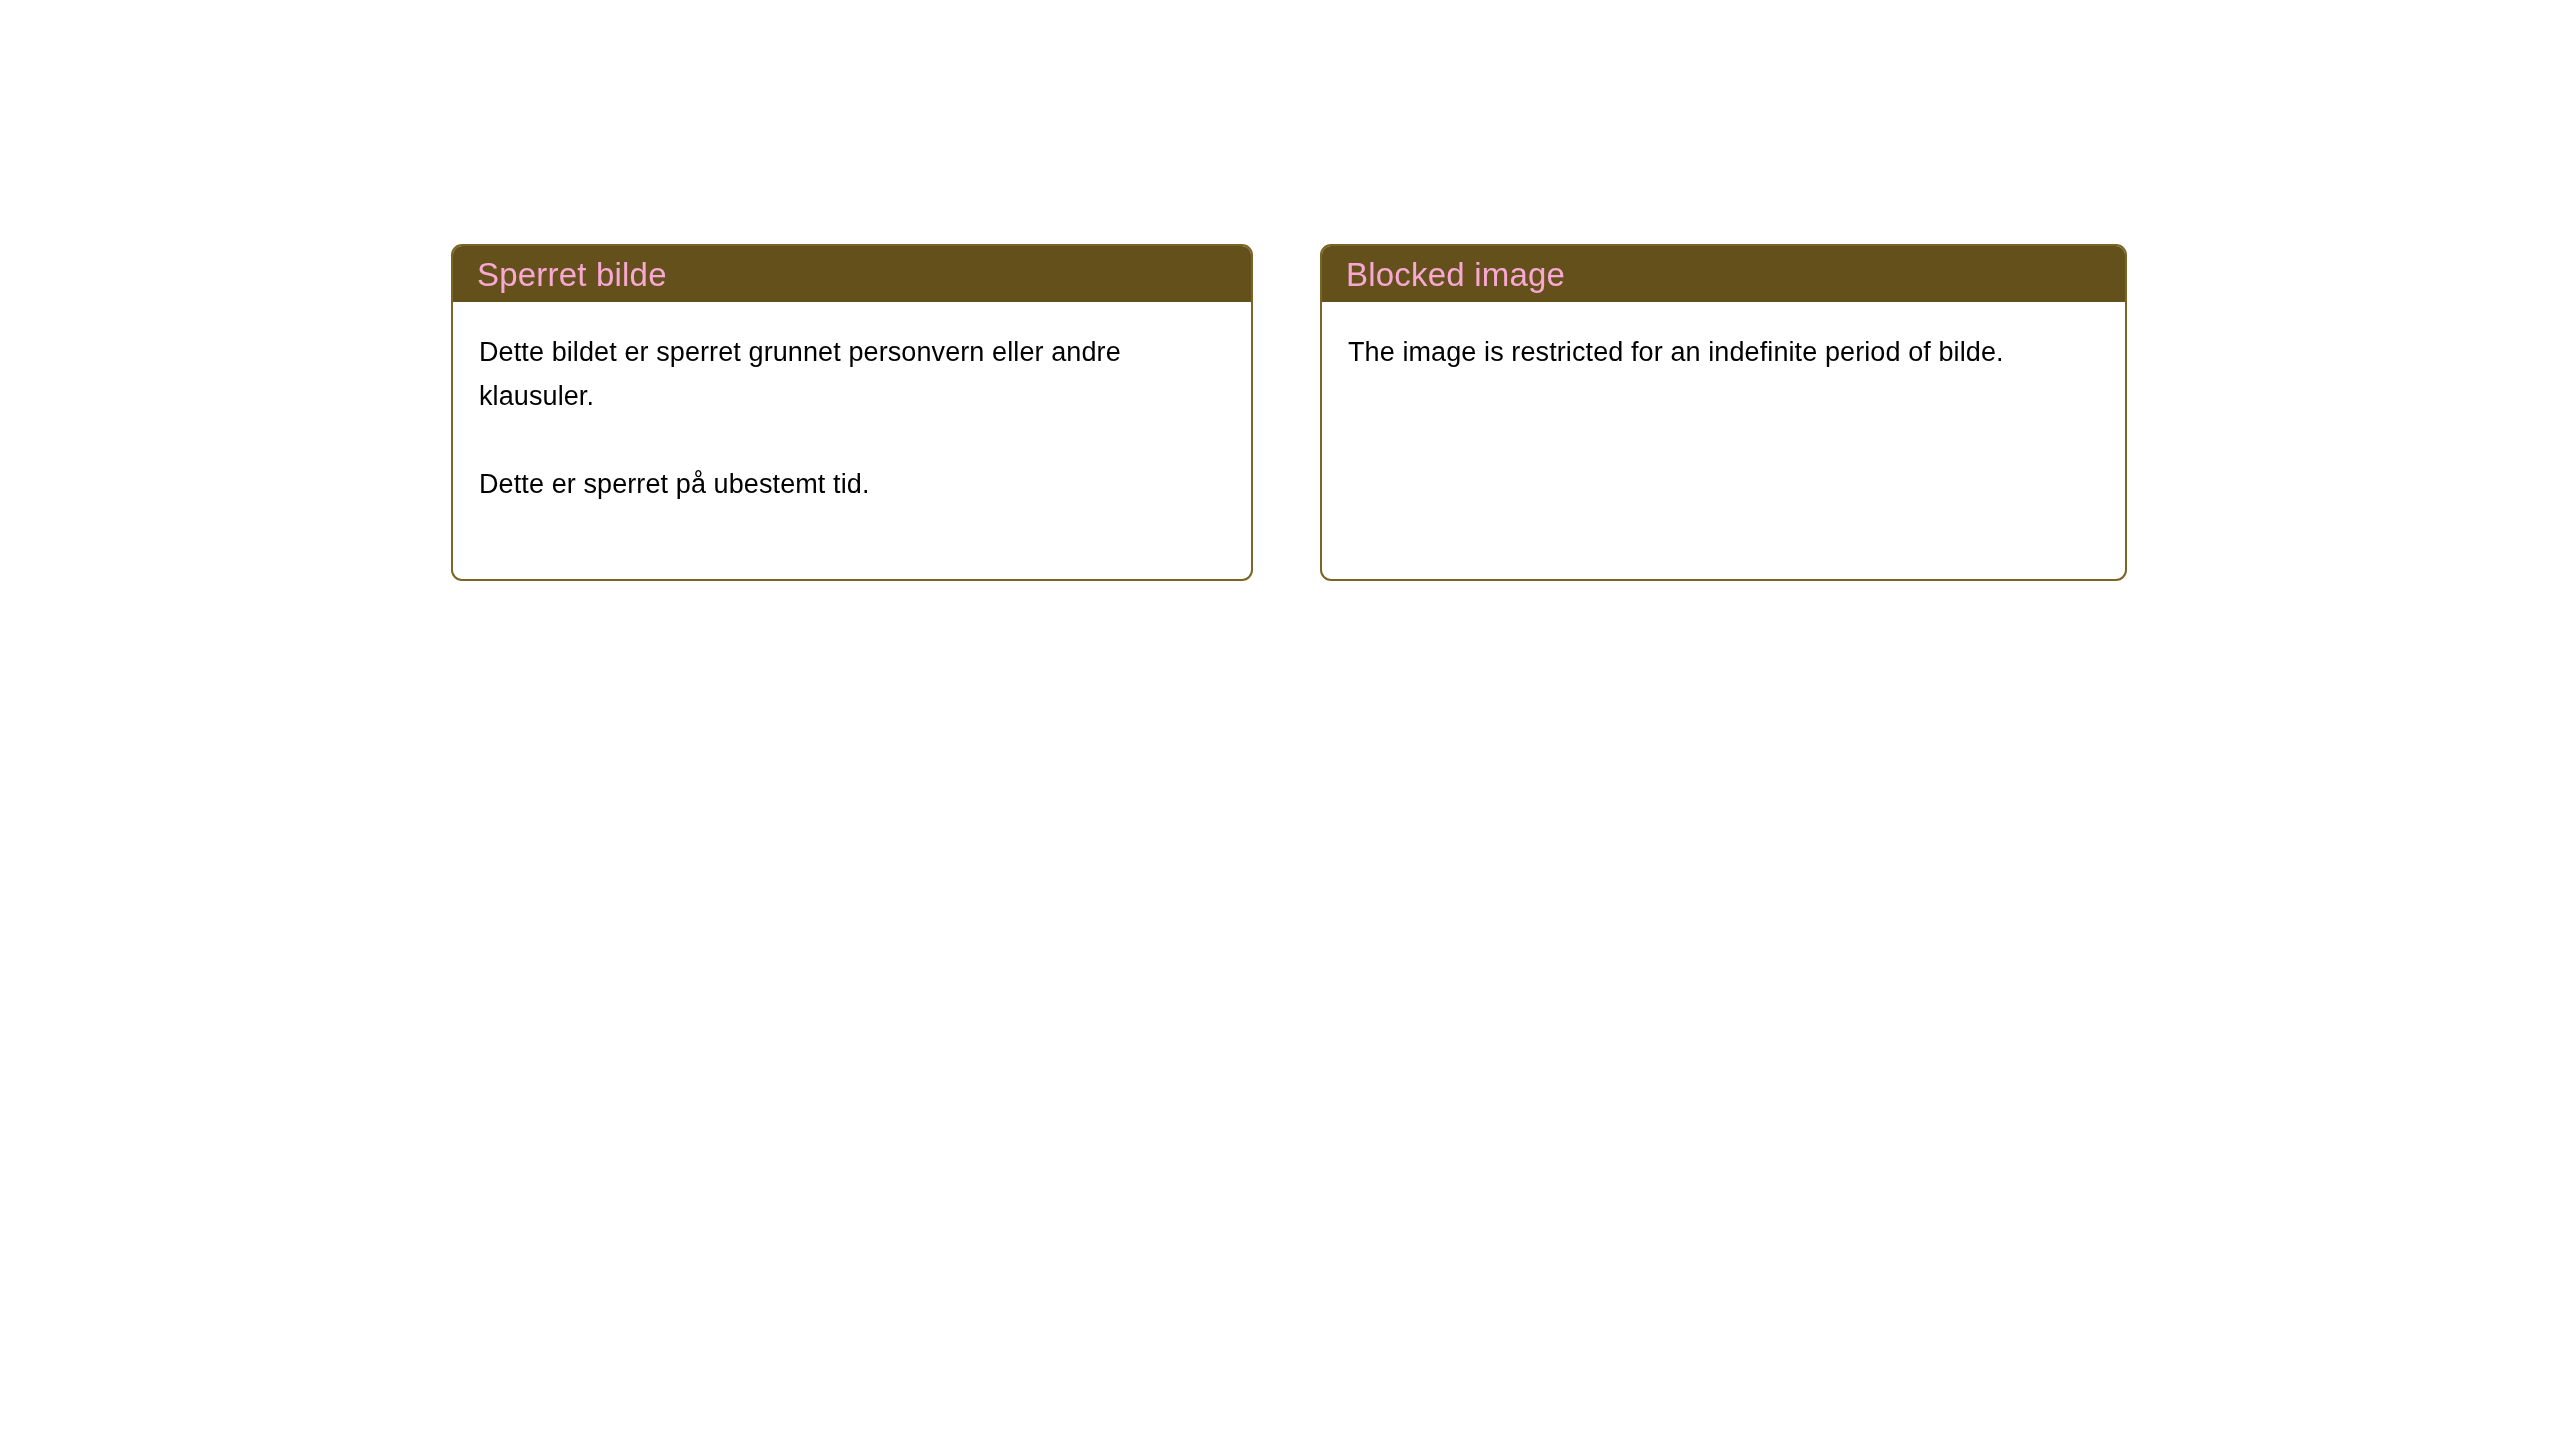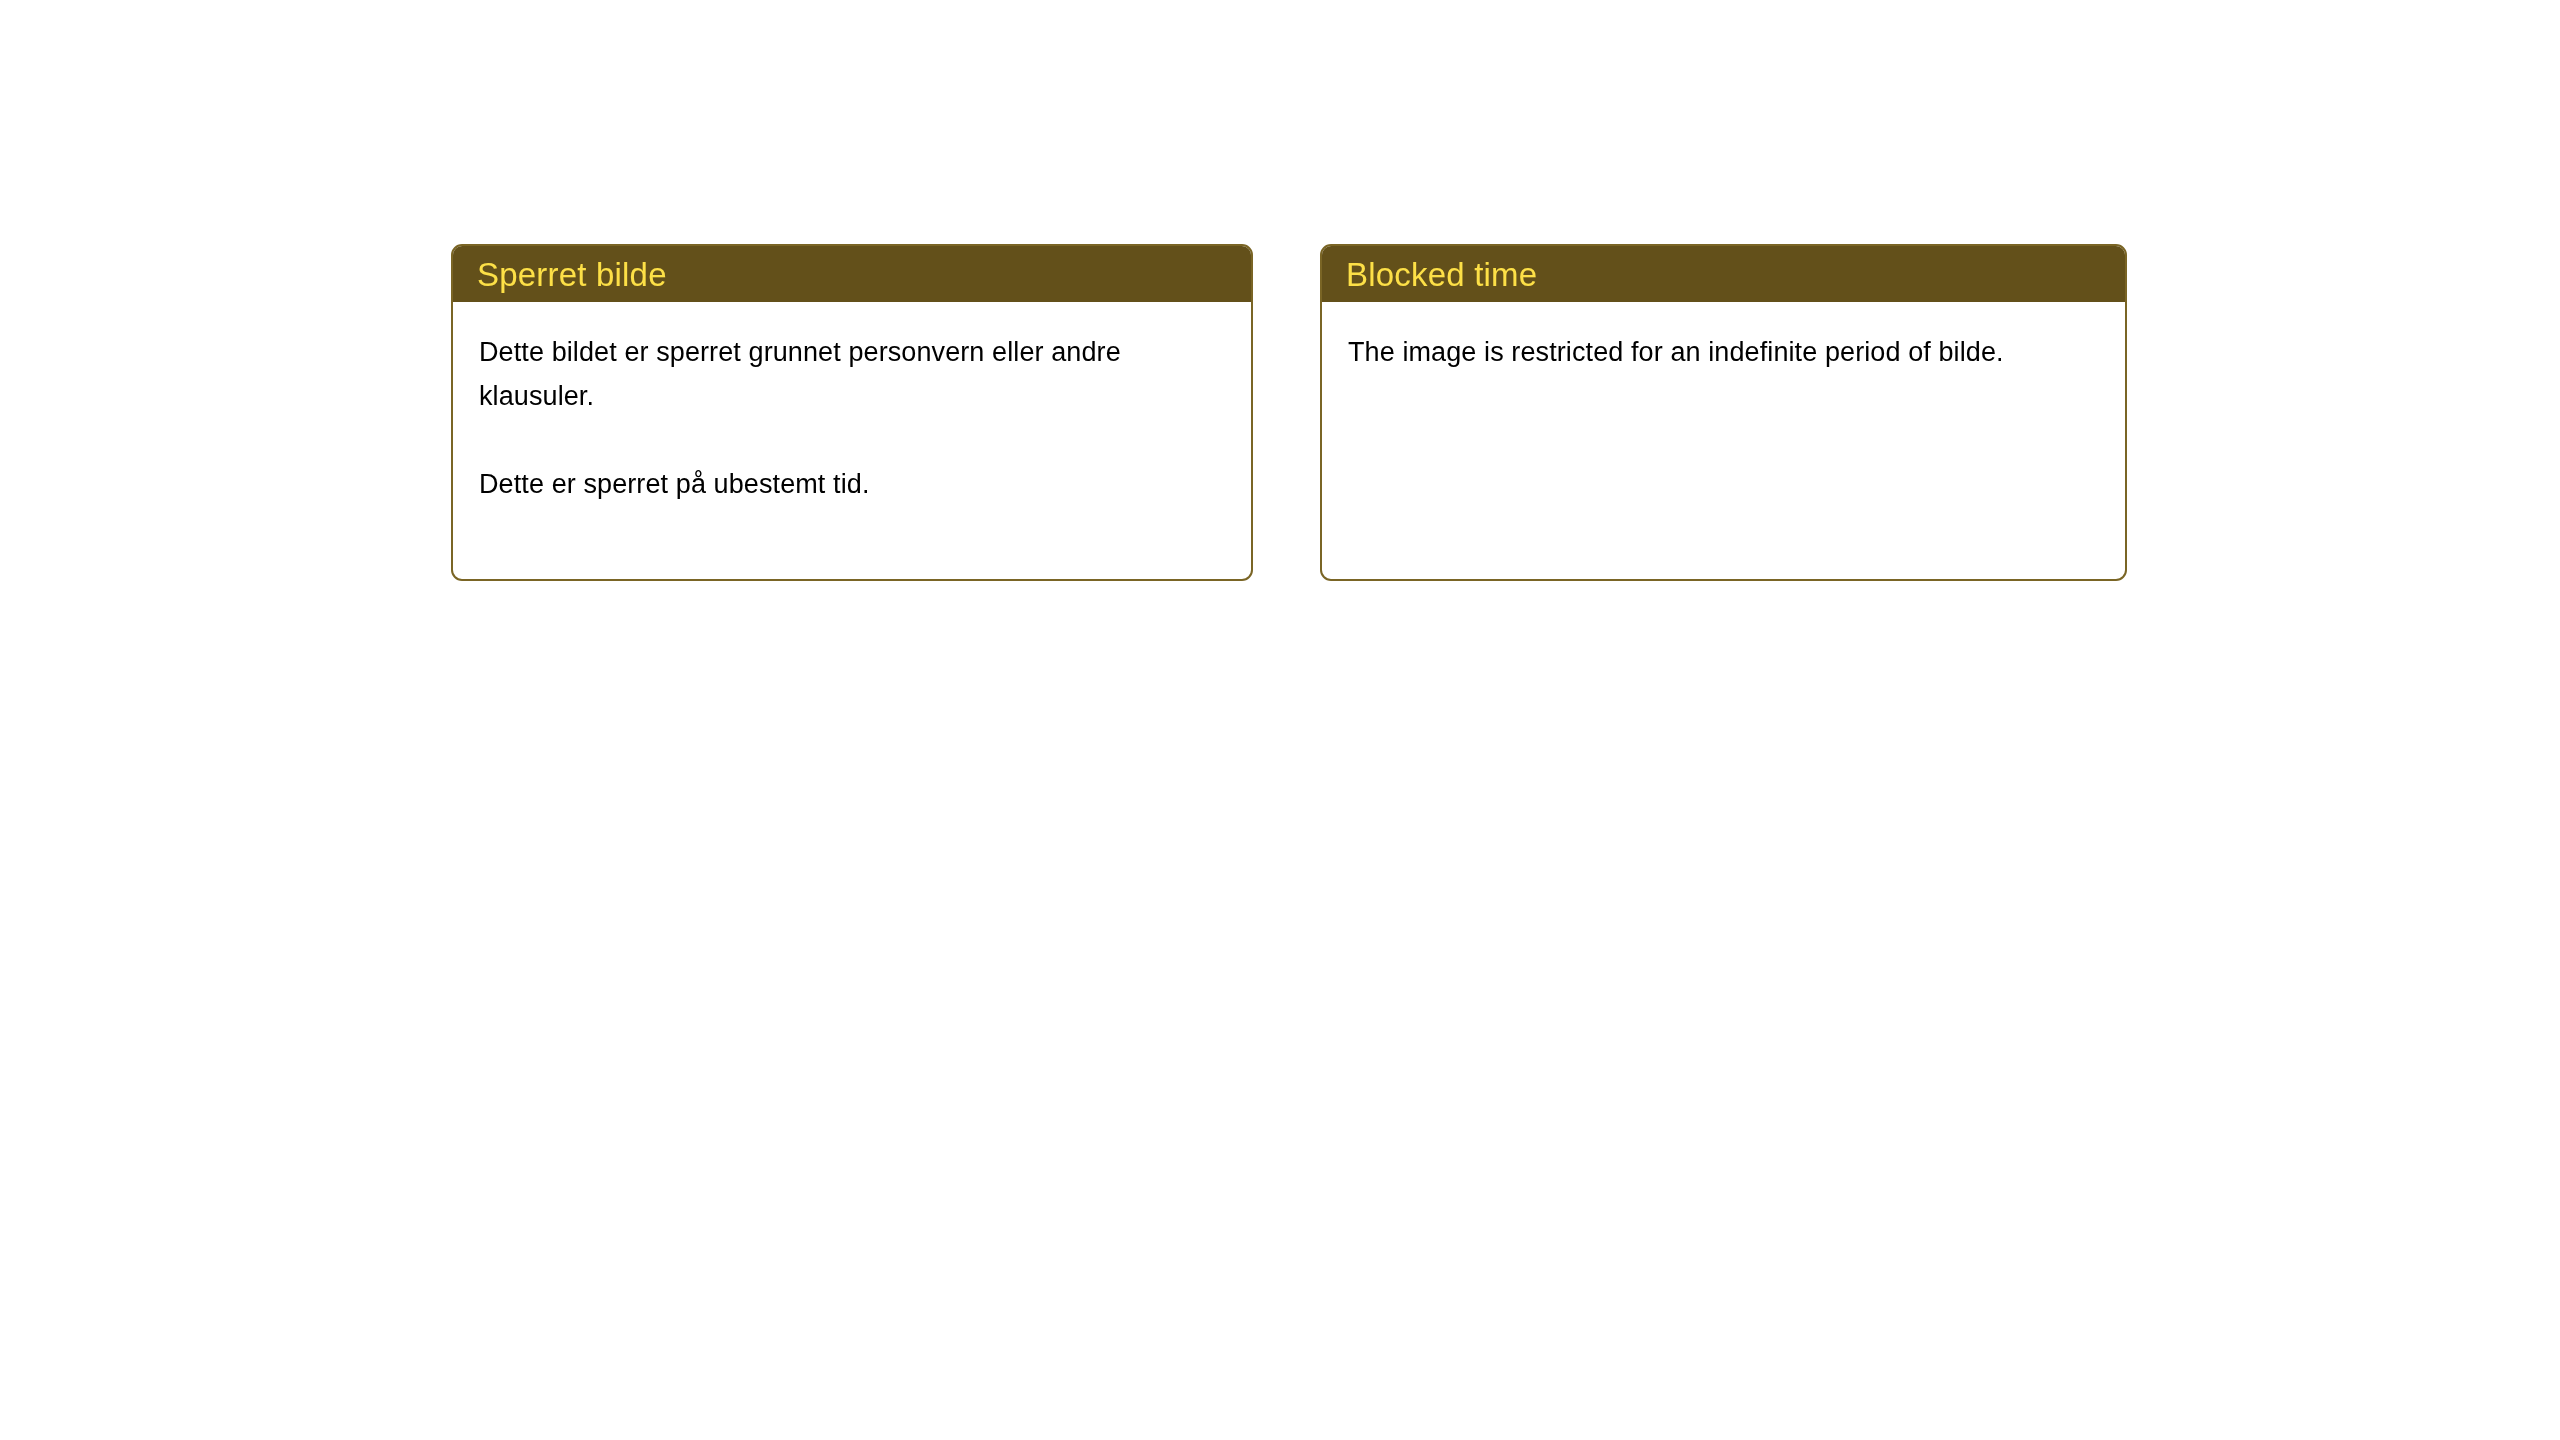--- a/index.html
+++ b/index.html
@@ -46,21 +46,21 @@
   .card-header {
     box-sizing: border-box;
     height: 56px;
     background: #63501a;
     padding: 0 24px;
     display: flex;
     align-items: center;
   }
 
   .card-title {
-    color: #fde047;
+    color: #f9a8d4;
     font-size: 33px;
     font-weight: 400;
     line-height: 1;
     letter-spacing: 0.2px;
     white-space: nowrap;
   }
 
   .card-body {
     box-sizing: border-box;
     padding: 28px 26px 0 26px;
@@ -90,20 +90,20 @@
       <span class="card-title">Sperret bilde</span>
     </div>
     <div class="card-body">
       <p class="card-paragraph">Dette bildet er sperret grunnet personvern eller andre klausuler.</p>
       <p class="card-paragraph">Dette er sperret på ubestemt tid.</p>
     </div>
   </div>
 
   <div class="notice-card" id="card-en">
     <div class="card-header">
-      <span class="card-title">Blocked time</span>
+      <span class="card-title">Blocked image</span>
     </div>
     <div class="card-body">
       <p class="card-paragraph">The image is restricted for an indefinite period of bilde.</p>
     </div>
   </div>
 
 </div>
 
 </body></html>

